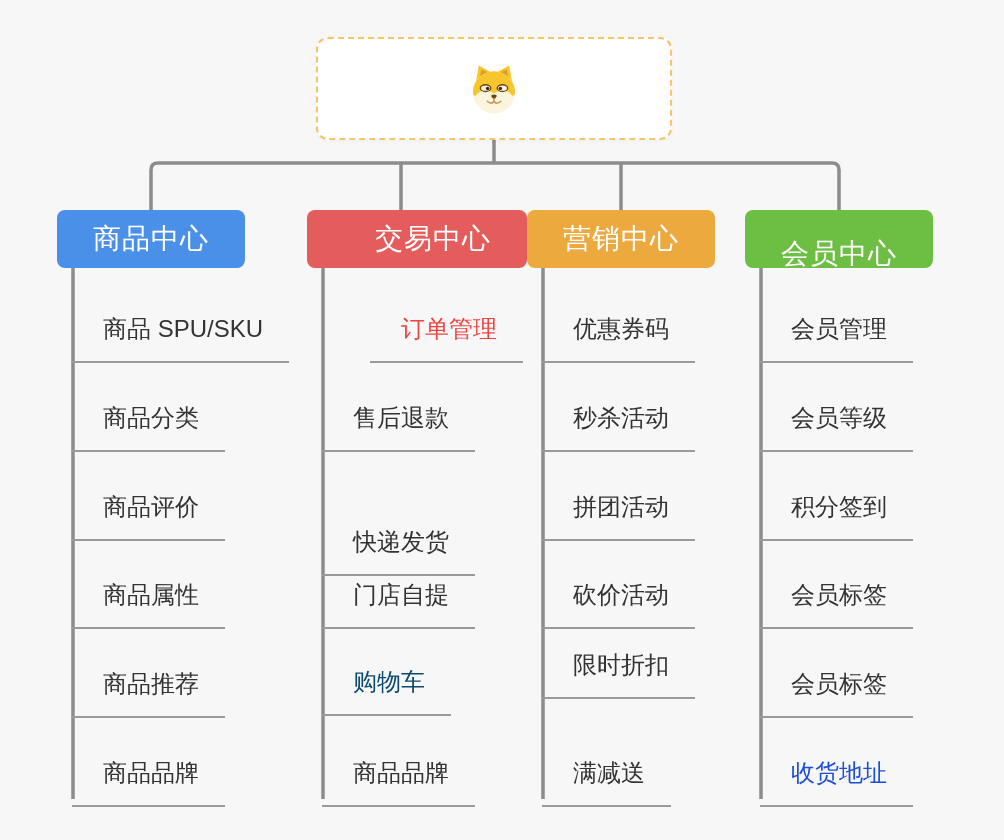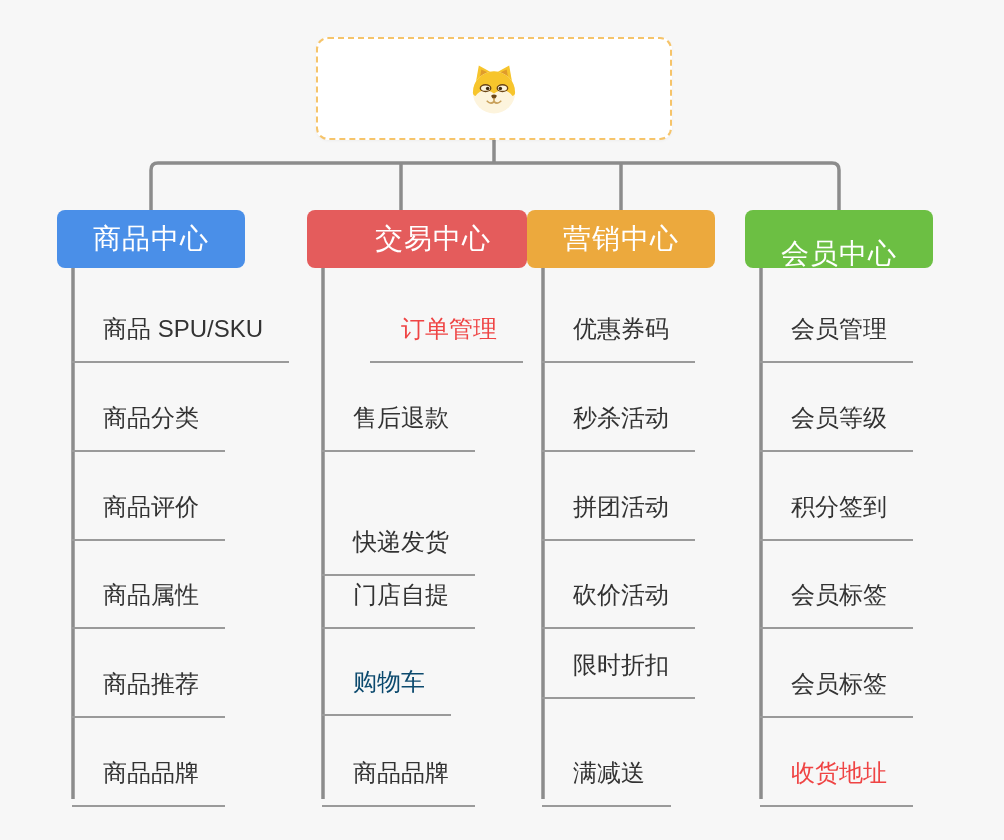--- a/index.html
+++ b/index.html
@@ -88,15 +88,15 @@
       <div class="leaf" style="left: 542px; top: 648px; border-bottom-color: rgb(154, 154, 154); color: rgb(51, 51, 51);">限时折扣</div>
       <div class="leaf" style="left: 542px; top: 756px; border-bottom-color: rgb(154, 154, 154); color: rgb(51, 51, 51);">满减送</div>
       <div class="branch-header" style="left: 745px; background: rgb(108, 191, 67); align-items: flex-end;">
         <span class="branch-label">会员中心</span>
       </div>
       <div class="leaf" style="left: 760px; top: 312px; border-bottom-color: rgb(154, 154, 154); color: rgb(51, 51, 51);">会员管理</div>
       <div class="leaf" style="left: 760px; top: 401px; border-bottom-color: rgb(154, 154, 154); color: rgb(51, 51, 51);">会员等级</div>
       <div class="leaf" style="left: 760px; top: 490px; border-bottom-color: rgb(154, 154, 154); color: rgb(51, 51, 51);">积分签到</div>
       <div class="leaf" style="left: 760px; top: 578px; border-bottom-color: rgb(154, 154, 154); color: rgb(51, 51, 51);">会员标签</div>
       <div class="leaf" style="left: 760px; top: 667px; border-bottom-color: rgb(154, 154, 154); color: rgb(51, 51, 51);">会员标签</div>
-      <div class="leaf" style="left: 760px; top: 756px; border-bottom-color: rgb(154, 154, 154); color: #ef4444; font-family: Liberation Serif, serif;">收货地址</div>
+      <div class="leaf" style="left: 760px; top: 756px; border-bottom-color: rgb(154, 154, 154); color: #1d4ed8; font-family: Liberation Serif, serif;">收货地址</div>
     </div>
 </div>
 
 </body></html>

